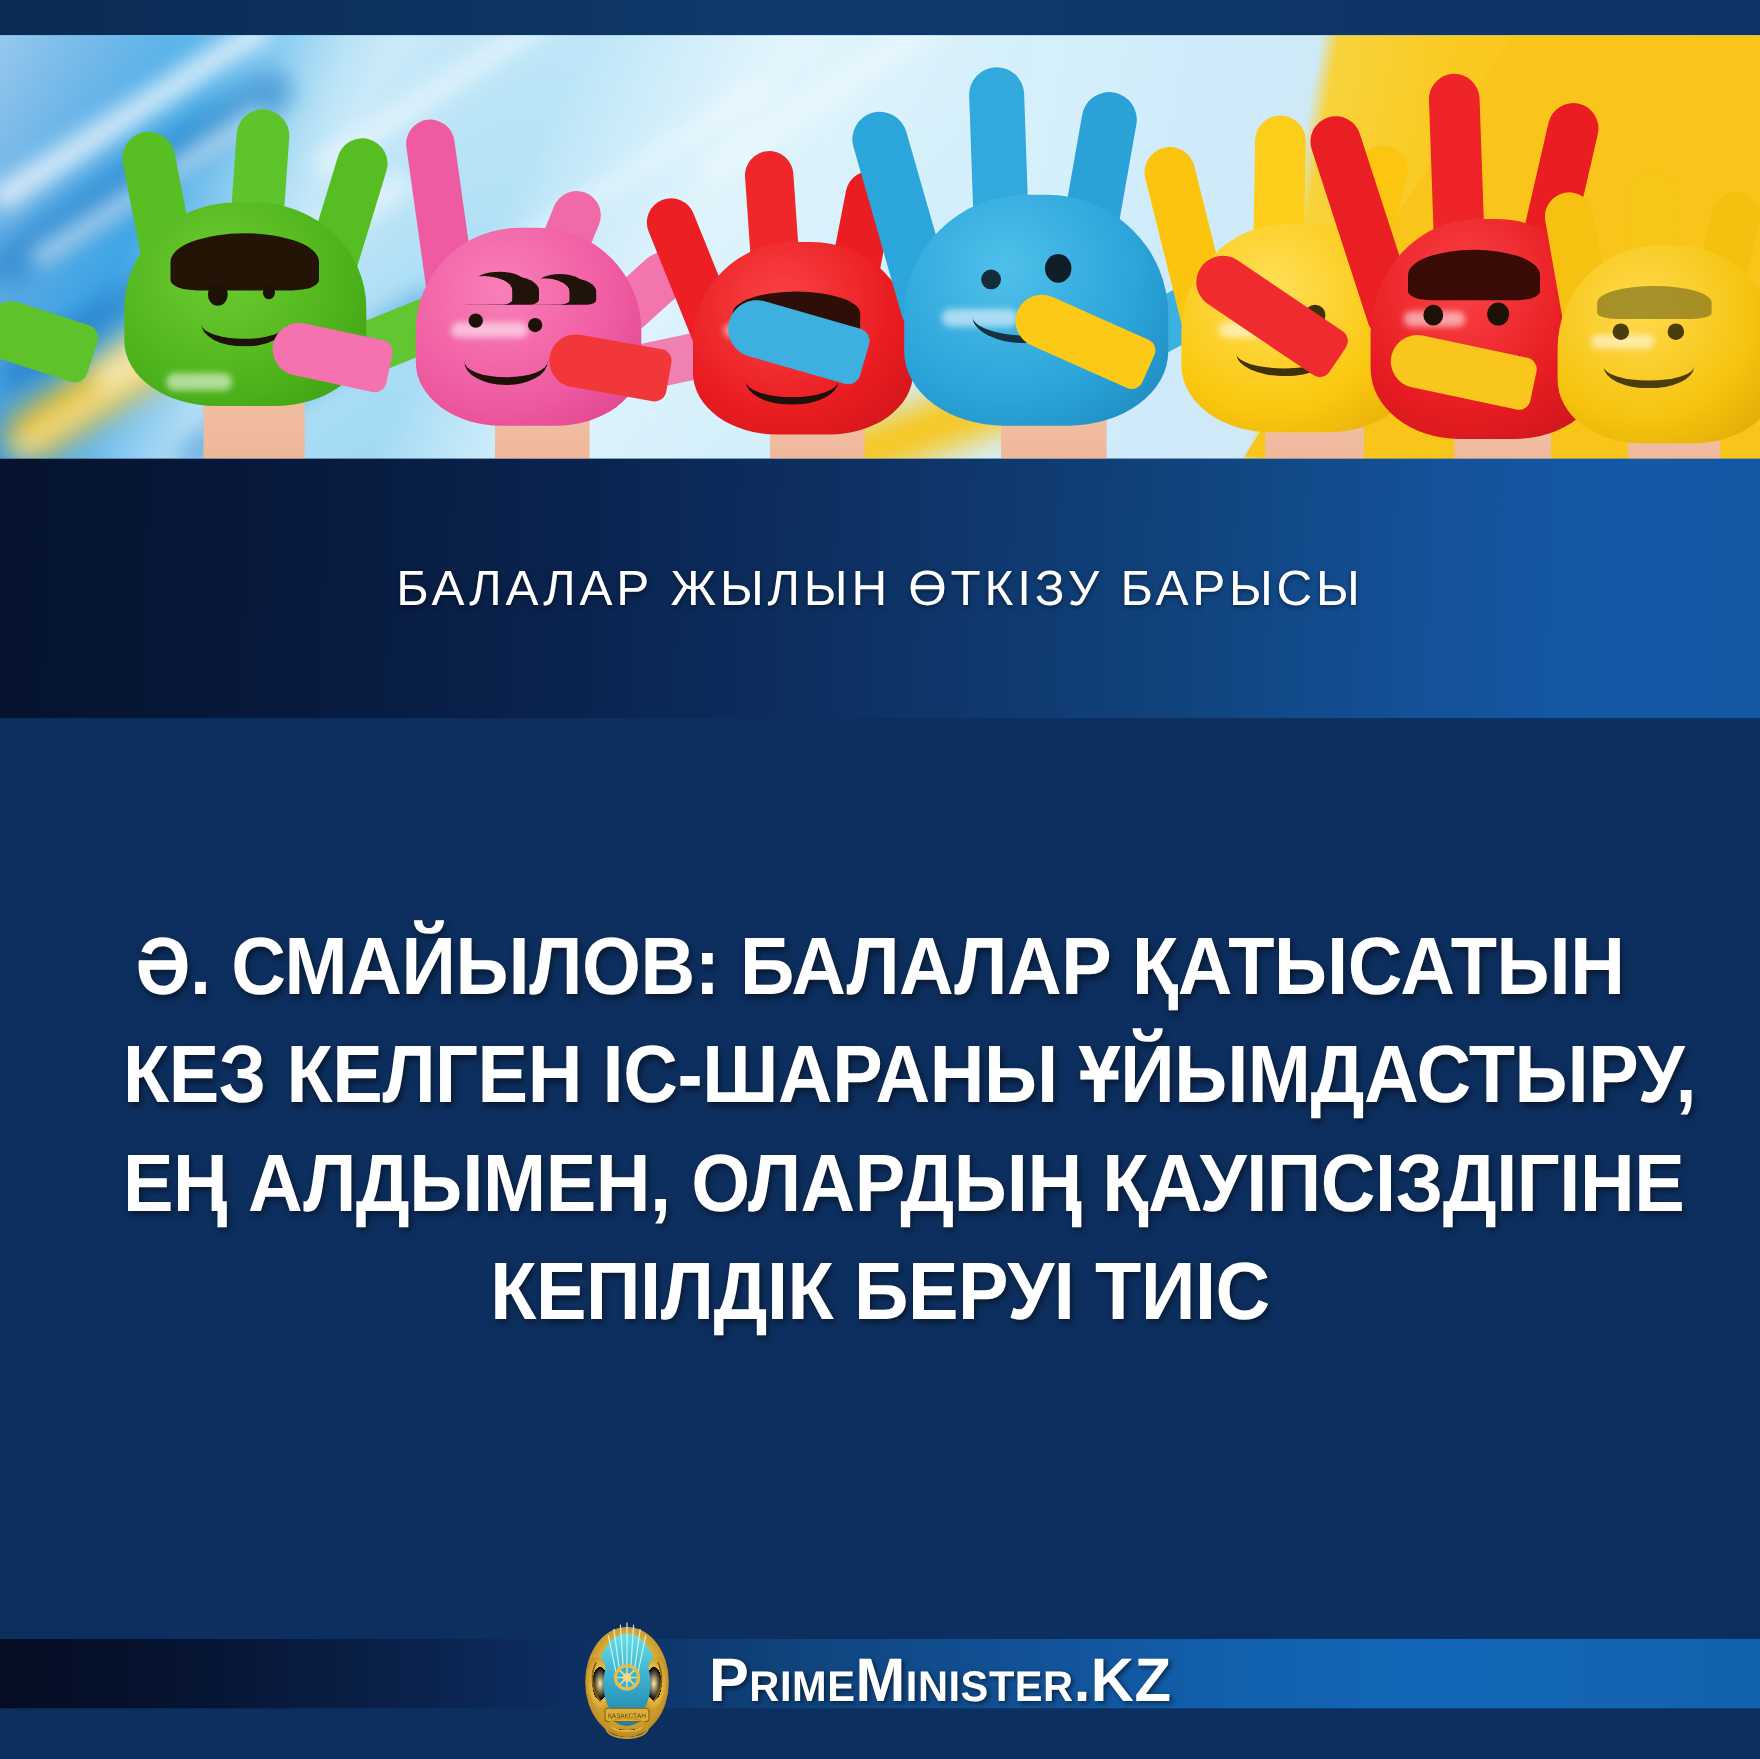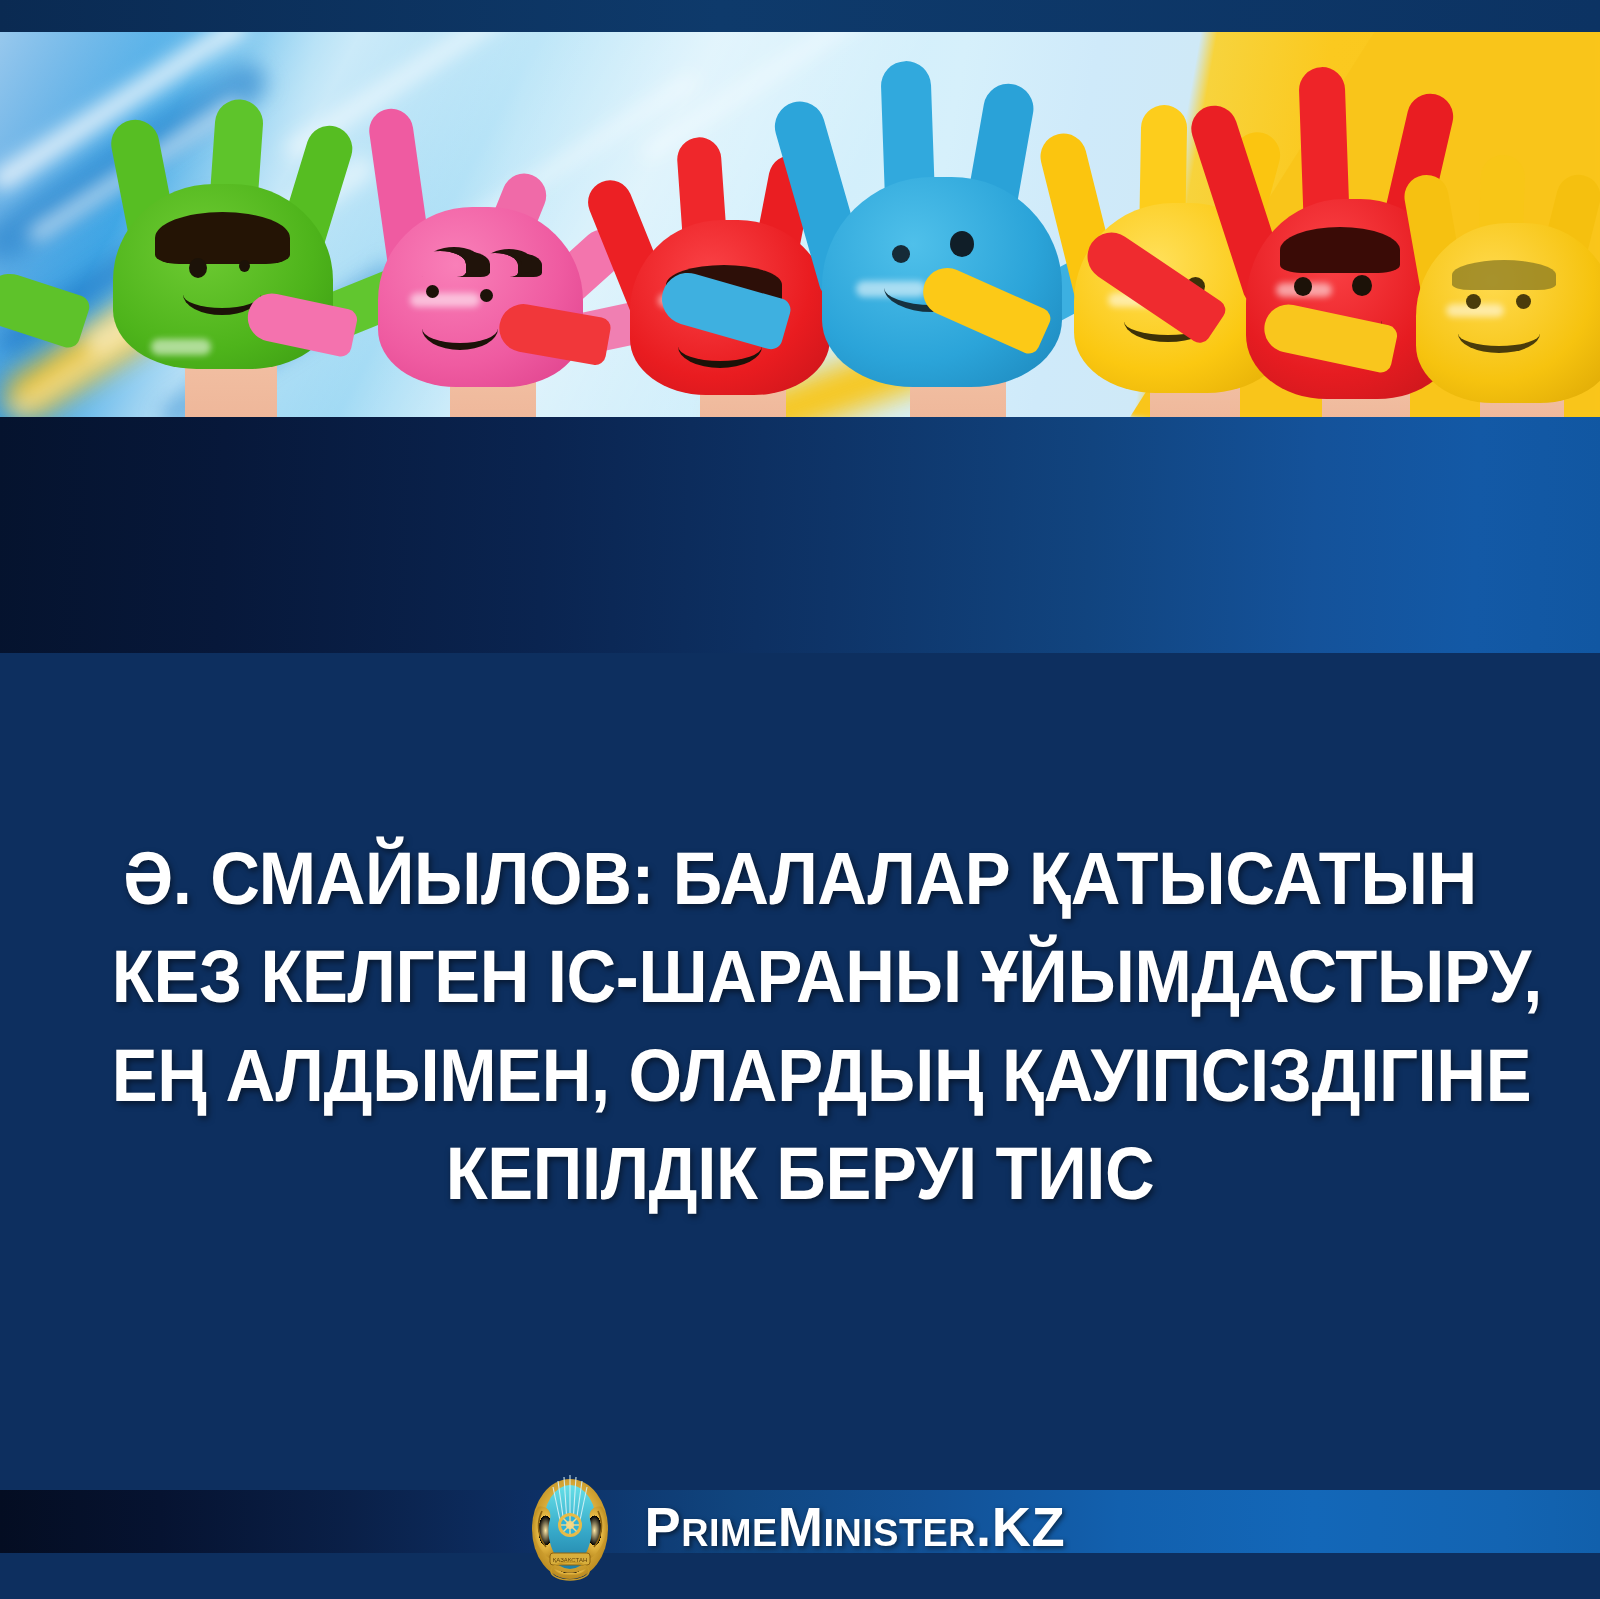--- a/index.html
+++ b/index.html
@@ -374,20 +374,21 @@
       <div class="face" style="left:66px; bottom:64px; width:155px; height:125px;">
         <div class="hair" style="left:16px; top:2px; width:104px; height:30px; background:#8a7a22; opacity:0.75;"></div>
         <div class="eye" style="left:30px; top:36px; width:15px; height:15px; background:#4a3c0b;"></div>
         <div class="eye" style="left:80px; top:36px; width:15px; height:15px; background:#4a3c0b;"></div>
         <div class="mouth" style="left:22px; top:56px; width:82px; height:32px; border-bottom-color:#4a3c0b;"></div>
       </div>
     </div>
   </div>
 
   <div class="subtitle-band"></div>
+  <div class="subtitle">БАЛАЛАР ЖЫЛЫН ӨТКІЗУ БАРЫСЫ</div>
 
   <div class="body-area"></div>
 
   <div class="headline">
     <div>Ә. СМАЙЫЛОВ: БАЛАЛАР ҚАТЫСАТЫН</div>
     <div>КЕЗ КЕЛГЕН ІС-ШАРАНЫ ҰЙЫМДАСТЫРУ,</div>
     <div>ЕҢ АЛДЫМЕН, ОЛАРДЫҢ ҚАУІПСІЗДІГІНЕ</div>
     <div>КЕПІЛДІК БЕРУІ ТИІС</div>
   </div>
 

